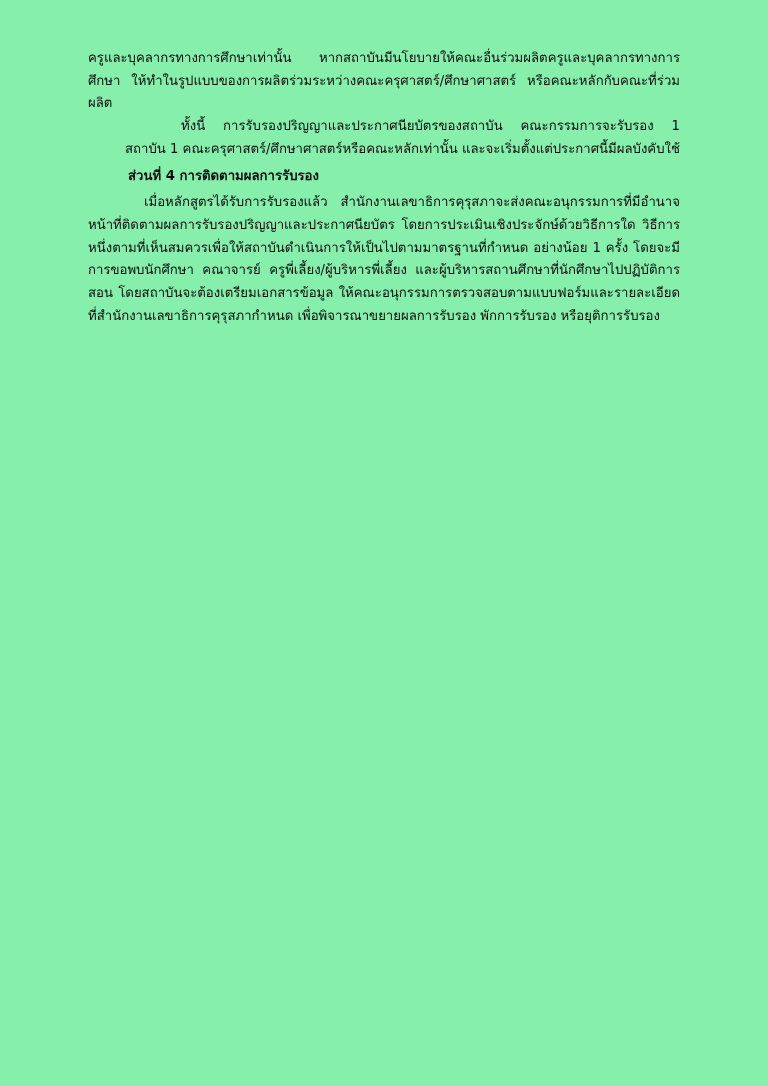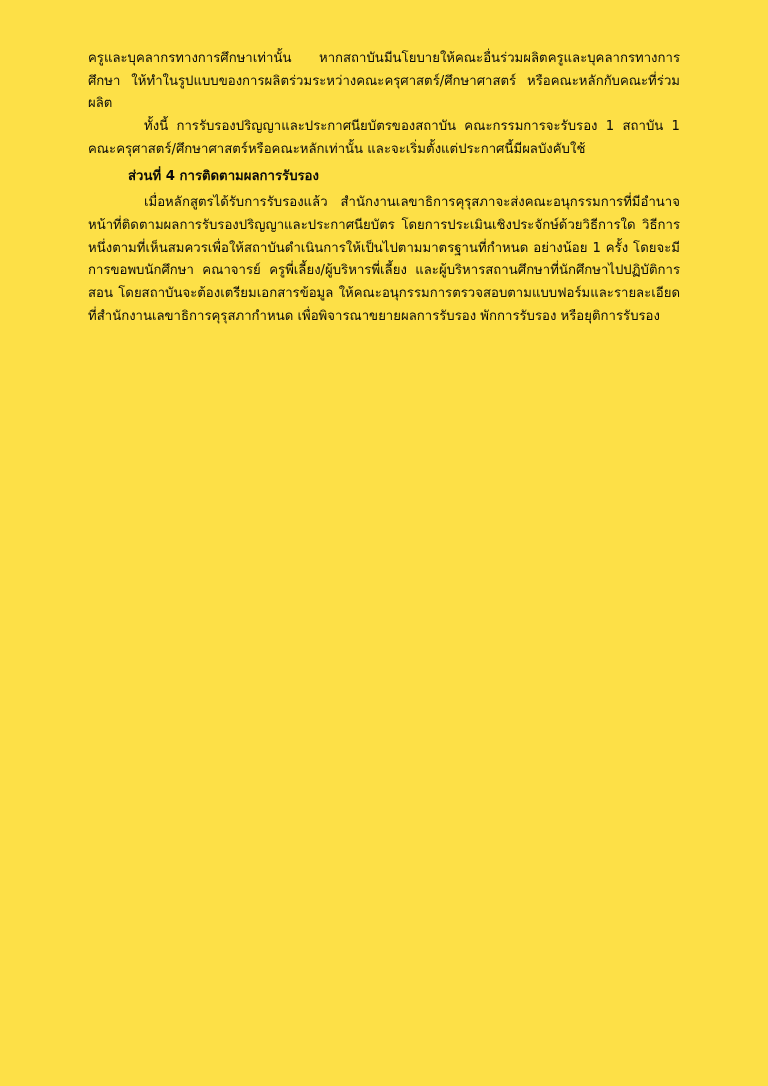--- a/index.html
+++ b/index.html
@@ -10,36 +10,37 @@
   body {
     width: 768px;
     height: 1086px;
     font-family: "DejaVu Sans", sans-serif;
     color: #0a0a0a;
   }
   .page {
     position: relative;
     width: 768px;
     height: 1086px;
-    background: #fde047;
+    background: #86efac;
     box-sizing: border-box;
     padding: 47px 88px 16px 88px;
   }
   .doc-body {
     font-size: 13.2px;
     line-height: 1.72;
     text-align: justify;
     text-justify: inter-word;
   }
   .para {
     margin: 0;
     white-space: pre-wrap;
   }
   .para + .para {
     margin-top: 0px;
+    margin-left: 37px;
   }
   .indent-first {
     text-indent: 56px;
   }
   .heading {
     margin: 4px;
     font-weight: bold;
     font-size: 13.2px;
     line-height: 1.72;
     text-indent: 36px;

